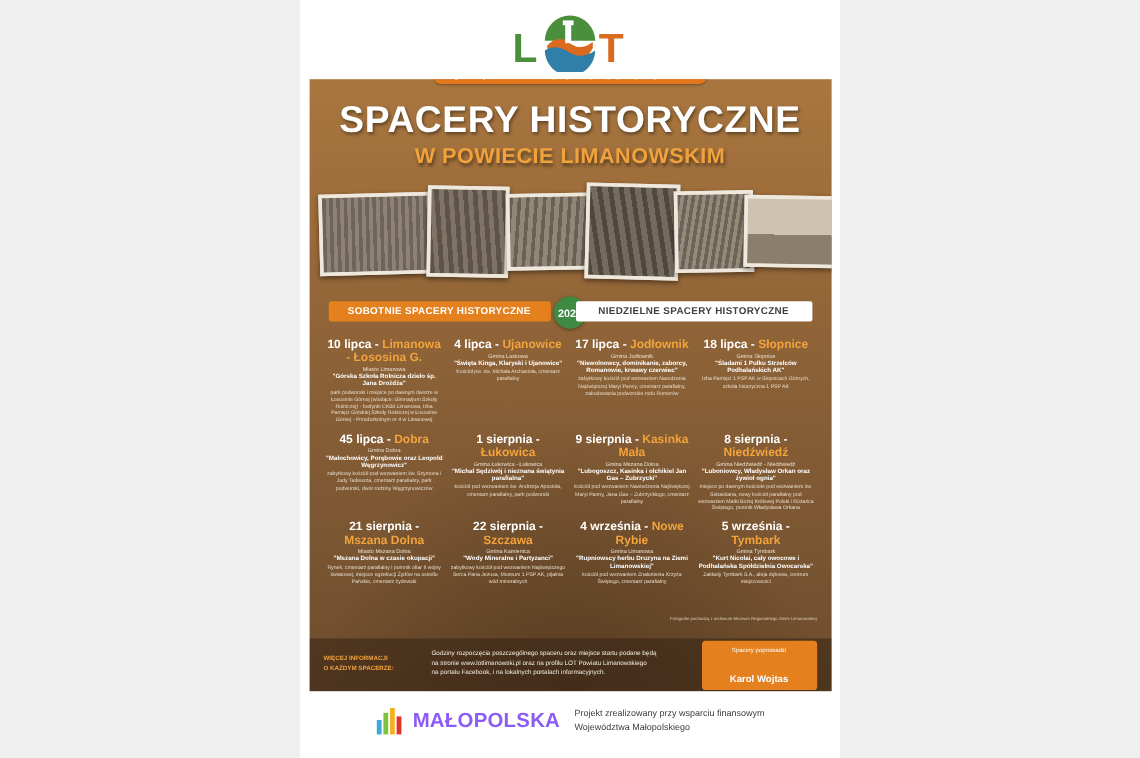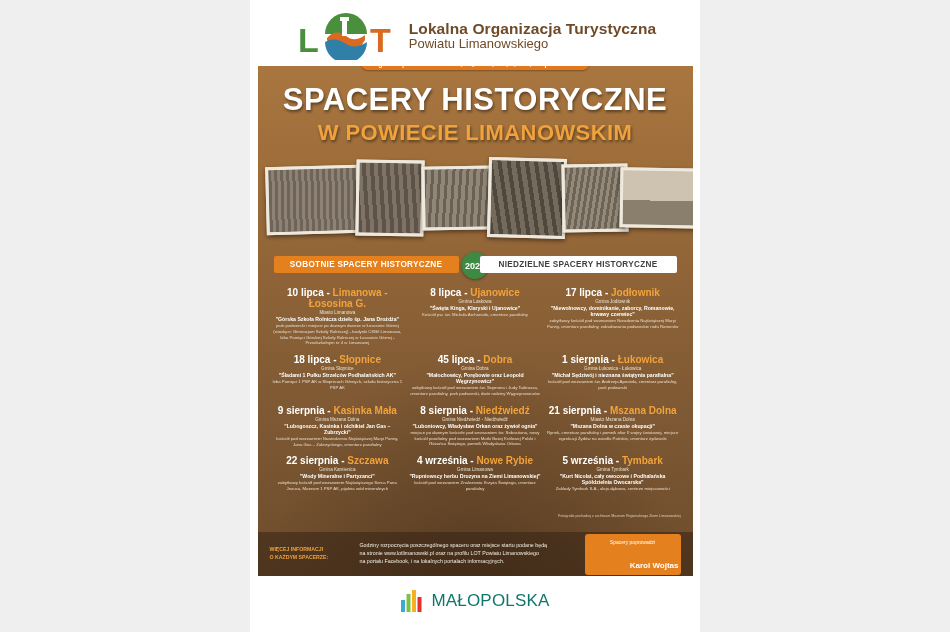--- a/index.html
+++ b/index.html
@@ -43,21 +43,21 @@
   .invite b{font-weight:bold;}
   .invite .thin{font-weight:normal;font-size:6.2px;}
   .title{
     text-align:center;padding-top:16px;position:relative;z-index:3;
   }
   .title .t1{
     font-size:31px;font-weight:bold;color:#ffffff;letter-spacing:.5px;
     text-shadow:1px 2px 3px rgba(0,0,0,.45);
   }
   .title .t2{
-    font-size:22px;font-weight:bold;color:#f0a23c;letter-spacing:.4px;
+    font-size:18px;font-weight:bold;color:#f0a23c;letter-spacing:.4px;
     text-shadow:1px 2px 3px rgba(0,0,0,.45);margin-top:2px;
   }
   
   .photos{
     position:relative;height:92px;margin:10px 6px 0 6px;z-index:3;
   }
   .ph{
     position:absolute;background:#d9d2c4;border:3px solid #efe9dd;
     box-shadow:0 2px 4px rgba(0,0,0,.45);overflow:hidden;
   }
@@ -85,21 +85,21 @@
   .bleft{left:16px;width:185px;background:#e5801e;}
   .bright{right:16px;width:197px;background:#ffffff;color:#3f3f3f;}
   .yearbadge{
     position:absolute;left:50%;top:-4px;transform:translateX(-50%);
     width:27px;height:27px;border-radius:50%;background:#3f8a43;color:#fff;
     font-size:9px;font-weight:bold;display:flex;align-items:center;justify-content:center;
     box-shadow:0 1px 3px rgba(0,0,0,.4);
   }
   
   .grid{
-    position:relative;z-index:4;display:grid;grid-template-columns:1fr 1fr 1fr;
+    position:relative;z-index:4;display:grid;grid-template-columns:1fr 1fr 1fr 1fr;
     column-gap:6px;row-gap:8px;padding:9px 14px 0 14px;
   }
   .entry{text-align:center;color:#f4efe6;}
   .entry .head{font-size:10px;font-weight:bold;margin-bottom:1px;}
   .entry .head .date{color:#ffffff;}
   .entry .head .sep{color:#ffffff;}
   .entry .head .place{color:#f2a33c;}
   .entry .gmina{font-size:4.6px;color:#e9dfce;}
   .entry .topic{font-size:5.2px;font-weight:bold;color:#ffffff;margin:1px 0;}
   .entry .desc{font-size:4.3px;color:#e7dccb;line-height:1.35;}
@@ -113,51 +113,47 @@
     background:rgba(52,35,20,.55);
     display:flex;align-items:center;
   }
   .pf-left{width:90px;padding-left:12px;color:#f0a23c;font-size:5.2px;font-weight:bold;line-height:1.45;}
   .pf-mid{flex:1;color:#f2ece1;font-size:5.3px;line-height:1.5;}
   .pf-right{
     width:92px;margin-right:12px;background:#e5801e;color:#fff;border-radius:3px;
     text-align:center;padding:5px 2px;
   }
   .pf-right .l1{font-size:5px;}
-  .pf-right .l2{font-size:8px;font-weight:bold;margin-top:16px;text-align:right;}
+  .pf-right .l2{font-size:8px;font-weight:bold;margin-top:16px;}
   
   .bottom{
     display:flex;align-items:center;justify-content:center;gap:12px;padding:12px 0 0 0;
   }
   .mal{display:flex;align-items:center;gap:5px;}
-  .mal .word{font-size:17px;font-weight:normal;color:#0f766e;letter-spacing:.2px;}
+  .mal .word{font-size:17px;font-weight:bold;color:#8b5cf6;letter-spacing:.2px;}
   .funded{font-size:7.5px;color:#3c3c3b;line-height:1.45;}
 </style>
 </head>
 <body>
 
 <div class="page">
 
   <div class="header">
     <div class="logo">
       <svg width="105" height="48" viewBox="0 0 105 48">
         <circle cx="52" cy="22" r="21" fill="#ffffff"></circle>
         <path d="M31 22a21 21 0 0 1 42 0z" fill="#4a8f3c"></path>
         <path d="M33 26c6-7 13-7 19-2 5 4 11 5 19-1v5a21 21 0 0 1-38 0z" fill="#d96a1f"></path>
         <path d="M31 30c8-5 15-2 21 2 5 3 12 4 21-2a21 21 0 0 1-42 0z" fill="#2f7fa8"></path>
         <rect x="48" y="8" width="5" height="16" fill="#ffffff"></rect>
         <rect x="46" y="5" width="9" height="4" fill="#ffffff"></rect>
         <text x="4" y="40" font-family="Liberation Sans, sans-serif" font-size="34" font-weight="bold" fill="#4a8f3c">L</text>
         <text x="76" y="40" font-family="Liberation Sans, sans-serif" font-size="34" font-weight="bold" fill="#d96a1f">T</text>
       </svg>
     </div>
-    <div class="org">
-      <div class="l1">Lokalna Organizacja Turystyczna</div>
-      <div class="l2">Powiatu Limanowskiego</div>
-    </div>
   </div>
 
   <div class="poster">
 
     <div class="invite">
       <b>Agata Zięba</b>
       <span class="thin">- Prezes Lokalnej Organizacji Turystycznej -</span>
       <b>zaprasza na</b>
     </div>
 
@@ -196,21 +192,21 @@
     <div class="grid">
 
       <div class="entry">
         <div class="head"><span class="date">10 lipca</span><span class="sep"> - </span><span class="place">Limanowa - Łososina G.</span></div>
         <div class="gmina">Miasto Limanowa</div>
         <div class="topic">"Górska Szkoła Rolnicza dzieło śp. Jana Drożdża"</div>
         <div class="desc">park podworski i miejsce po dawnym dworze w Łososinie Górnej (wiodące: Gimnazjum Szkoły Rolniczej) - budynki CKBiI Limanowa, Izba Pamięci Górskiej Szkoły Rolniczej w Łososinie Górnej - Przedszkolnym nr 4 w Limanowej</div>
       </div>
 
       <div class="entry">
-        <div class="head"><span class="date">8 lipca</span><span class="sep"> - </span><span class="place">Ujanowice</span></div>
+        <div class="head"><span class="date">4 lipca</span><span class="sep"> - </span><span class="place">Ujanowice</span></div>
         <div class="gmina">Gmina Laskowa</div>
         <div class="topic">"Święta Kinga, Klaryski i Ujanowice"</div>
         <div class="desc">Kościół pw. św. Michała Archanioła, cmentarz parafialny</div>
       </div>
 
       <div class="entry">
         <div class="head"><span class="date">17 lipca</span><span class="sep"> - </span><span class="place">Jodłownik</span></div>
         <div class="gmina">Gmina Jodłownik</div>
         <div class="topic">"Niewolnowcy, dominikanie, zaborcy, Romanowie, krwawy czerwiec"</div>
         <div class="desc">zabytkowy kościół pod wezwaniem Narodzenia Najświętszej Maryi Panny, cmentarz parafialny, zabudowania podworskie rodu Romerów</div>
@@ -302,15 +298,19 @@
   <div class="bottom">
     <div class="mal">
       <svg width="26" height="26" viewBox="0 0 26 26">
         <rect x="1" y="12" width="4" height="12" fill="#3fa9d6"></rect>
         <rect x="6.5" y="6" width="4" height="18" fill="#7ec242"></rect>
         <rect x="12" y="2" width="4" height="22" fill="#f4b223"></rect>
         <rect x="17.5" y="9" width="4" height="15" fill="#e2322c"></rect>
       </svg>
       <div class="word">MAŁOPOLSKA</div>
     </div>
+    <div class="funded">
+      <div>Projekt zrealizowany przy wsparciu finansowym</div>
+      <div>Województwa Małopolskiego</div>
+    </div>
   </div>
 
 </div>
 
 </body></html>

